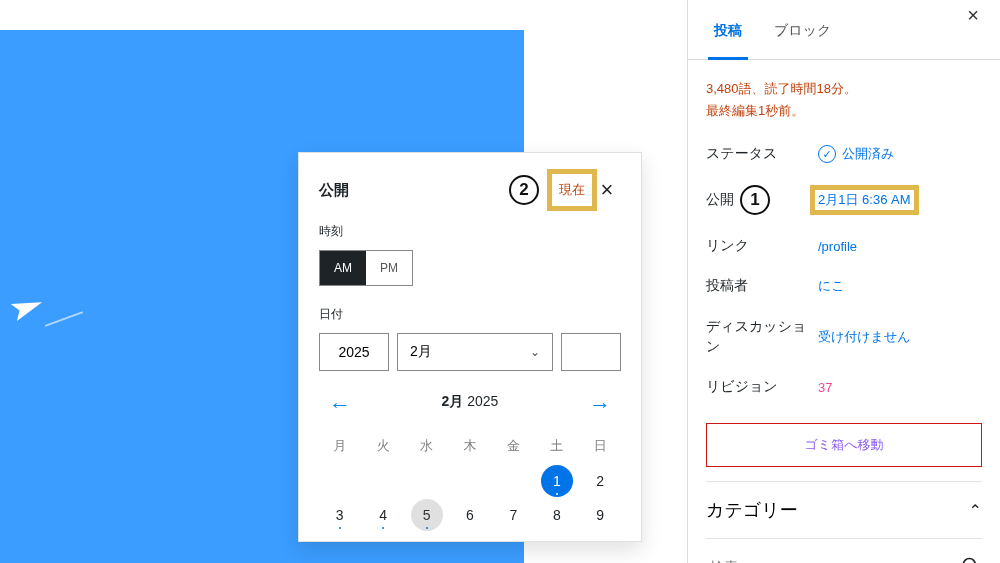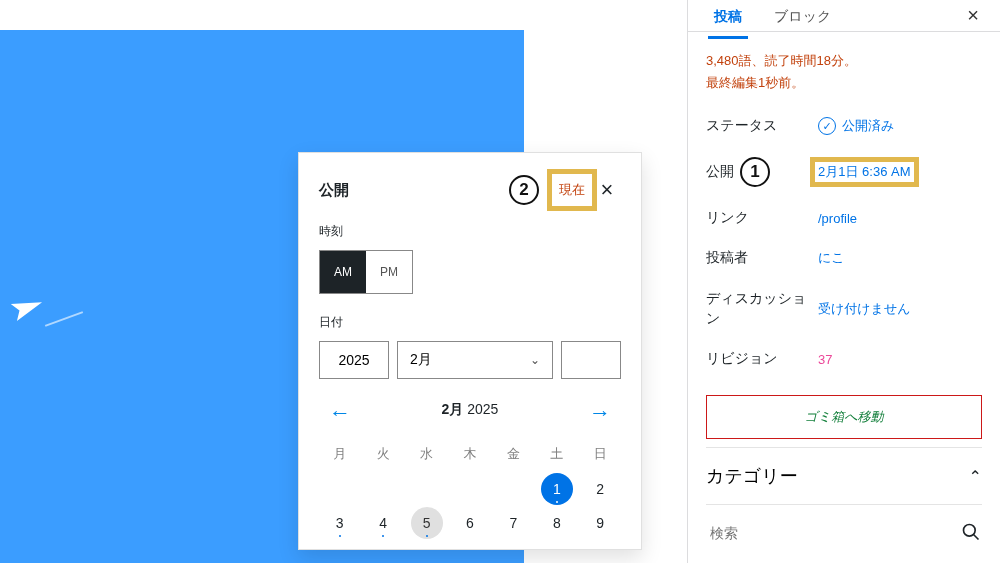--- a/index.html
+++ b/index.html
@@ -20,21 +20,21 @@
     .annot-badge { display: inline-flex; align-items: center; justify-content: center; width: 30px; height: 30px; border: 2.5px solid #111; border-radius: 50%; font-weight: 700; font-size: 17px; color: #111; margin-right: 18px; }
     .annot-badge.side { width: 30px; height: 30px; }
     .now-btn-wrap { position: relative; margin-right: 6px; }
     .now-highlight { position: absolute; left: -10px; top: -8px; right: -10px; bottom: -8px; border: 5px solid #e1b84e; pointer-events: none; }
     .now-btn { color: #c2410c; font-size: 13px; background: none; border: none; cursor: pointer; padding: 4px 2px; }
     .close-btn { width: 28px; height: 28px; background: none; border: none; font-size: 22px; color: #1d2327; cursor: pointer; line-height: 1; }
 
     .field-label { font-size: 12px; color: #1d2327; margin-bottom: 10px; }
     .time-row { display: flex; gap: 10px; margin-bottom: 20px; }
     .time-input { width: 82px; height: 38px; border: 1px solid #888; text-align: center; font-size: 13px; color: #1d2327; }
-    .ampm { display: flex; border: 1px solid #888; height: 44px; }
+    .ampm { display: flex; border: 1px solid #888; height: 36px; }
     .ampm button { width: 46px; border: none; background: #fff; font-size: 12px; color: #555; cursor: pointer; }
     .ampm button.active { background: #1d2327; color: #fff; }
     .date-row { display: flex; gap: 8px; margin-bottom: 18px; }
     .date-input, .day-input { height: 38px; border: 1px solid #888; text-align: center; font-size: 14px; padding: 0 10px; }
     .date-input { width: 70px; }
     .month-select { flex: 1; height: 38px; border: 1px solid #888; padding: 0 12px; font-size: 14px; display: flex; align-items: center; justify-content: space-between; cursor: pointer; }
     .day-input { width: 48px; padding-left: 48px; }
     .chev-down { font-size: 12px; color: #555; }
 
     .cal-nav { display: flex; align-items: center; justify-content: space-between; margin-bottom: 14px; padding: 0 4px; }
@@ -45,38 +45,38 @@
     .cal-dow { font-size: 13px; color: #808080; padding: 8px 0; }
     .cal-cell { font-size: 14px; color: #1d2327; padding: 6px 0; cursor: pointer; border-radius: 50%; width: 32px; height: 32px; margin: 0 auto; display: flex; align-items: center; justify-content: center; position: relative; }
     .cal-cell.sel { background: #0073e6; color: #fff; }
     .cal-cell.today { background: #e0e0e0; color: #333; }
     .cal-cell.empty { visibility: hidden; }
     .cal-cell .dot { position: absolute; bottom: 2px; left: 50%; margin-left: -1px; width: 2px; height: 2px; border-radius: 50%; background: #0073e6; }
     .cal-cell.sel .dot { background: #fff; }
 
     
     .sidebar { position: absolute; right: 0; top: 0; bottom: 0; width: 313px; border-left: 1px solid #dcdcde; background: #fff; display: flex; flex-direction: column; }
-    .side-tabs { display: flex; align-items: center; border-bottom: 1px solid #dcdcde; padding: 0 12px; height: 32px; gap: 4px; }
+    .side-tabs { display: flex; border-bottom: 1px solid #dcdcde; padding: 0 12px; height: 60px; gap: 4px; }
     .side-tab { padding: 14px 14px 12px; font-size: 14px; color: #555; border: none; background: none; cursor: pointer; position: relative; }
     .side-tab.active { color: #0073e6; font-weight: 600; }
     .side-tab.active::after { content: ''; position: absolute; left: 8px; right: 8px; bottom: -1px; height: 3px; background: #0073e6; }
     .side-close { margin-left: auto; width: 30px; height: 30px; background: none; border: none; font-size: 20px; color: #333; cursor: pointer; }
 
     .side-body { flex: 1; overflow-y: auto; padding: 18px 18px 10px; }
     .side-info { font-size: 13px; color: #c2410c; line-height: 1.7; margin-bottom: 12px; }
     .meta-row { display: flex; align-items: center; padding: 11px 0; }
     .meta-label { width: 112px; font-size: 14px; color: #1d2327; display: flex; align-items: center; gap: 6px; }
     .meta-val { font-size: 13px; color: #0073e6; display: flex; align-items: center; gap: 6px; cursor: pointer; }
     .meta-val.plain { color: #ec4899; text-align: center; }
     .check-icon { width: 18px; height: 18px; border: 1.5px solid #0073e6; border-radius: 50%; display: inline-flex; align-items: center; justify-content: center; font-size: 11px; color: #0073e6; flex-shrink: 0; }
     .publish-wrap { position: relative; }
     .publish-highlight { position: absolute; left: -8px; top: -6px; right: -8px; bottom: -6px; border: 5px solid #e1b84e; pointer-events: none; }
     .meta-label.multi { line-height: 1.4; }
 
-    .trash-btn { width: 100%; height: 44px; border: 1px solid #cc1818; color: #15803d; background: #fff; font-size: 13px; margin: 16px 0 8px; cursor: pointer; font-style: italic; }
+    .trash-btn { width: 100%; height: 44px; border: 1px solid #cc1818; color: #8b5cf6; background: #fff; font-size: 13px; margin: 16px 0 14px; cursor: pointer; }
 
     .panel-head { display: flex; align-items: center; justify-content: space-between; padding: 16px 0; border-top: 1px solid #e4e4e4; cursor: pointer; }
     .panel-title { font-size: 18px; color: #000000; }
     .panel-chev { font-size: 16px; color: #1d2327; }
     .search-row { display: flex; align-items: center; border-top: 1px solid #e4e4e4; padding: 12px 0 0; }
     .search-input { flex: 1; border: none; font-size: 14px; padding: 8px 4px; color: #888; }
     .search-icon { width: 22px; height: 22px; color: #1d2327; background: none; border: none; cursor: pointer; }
     .search-icon svg { width: 20px; height: 20px; stroke: #1d2327; fill: none; stroke-width: 2; }
   </style>
 </head>

